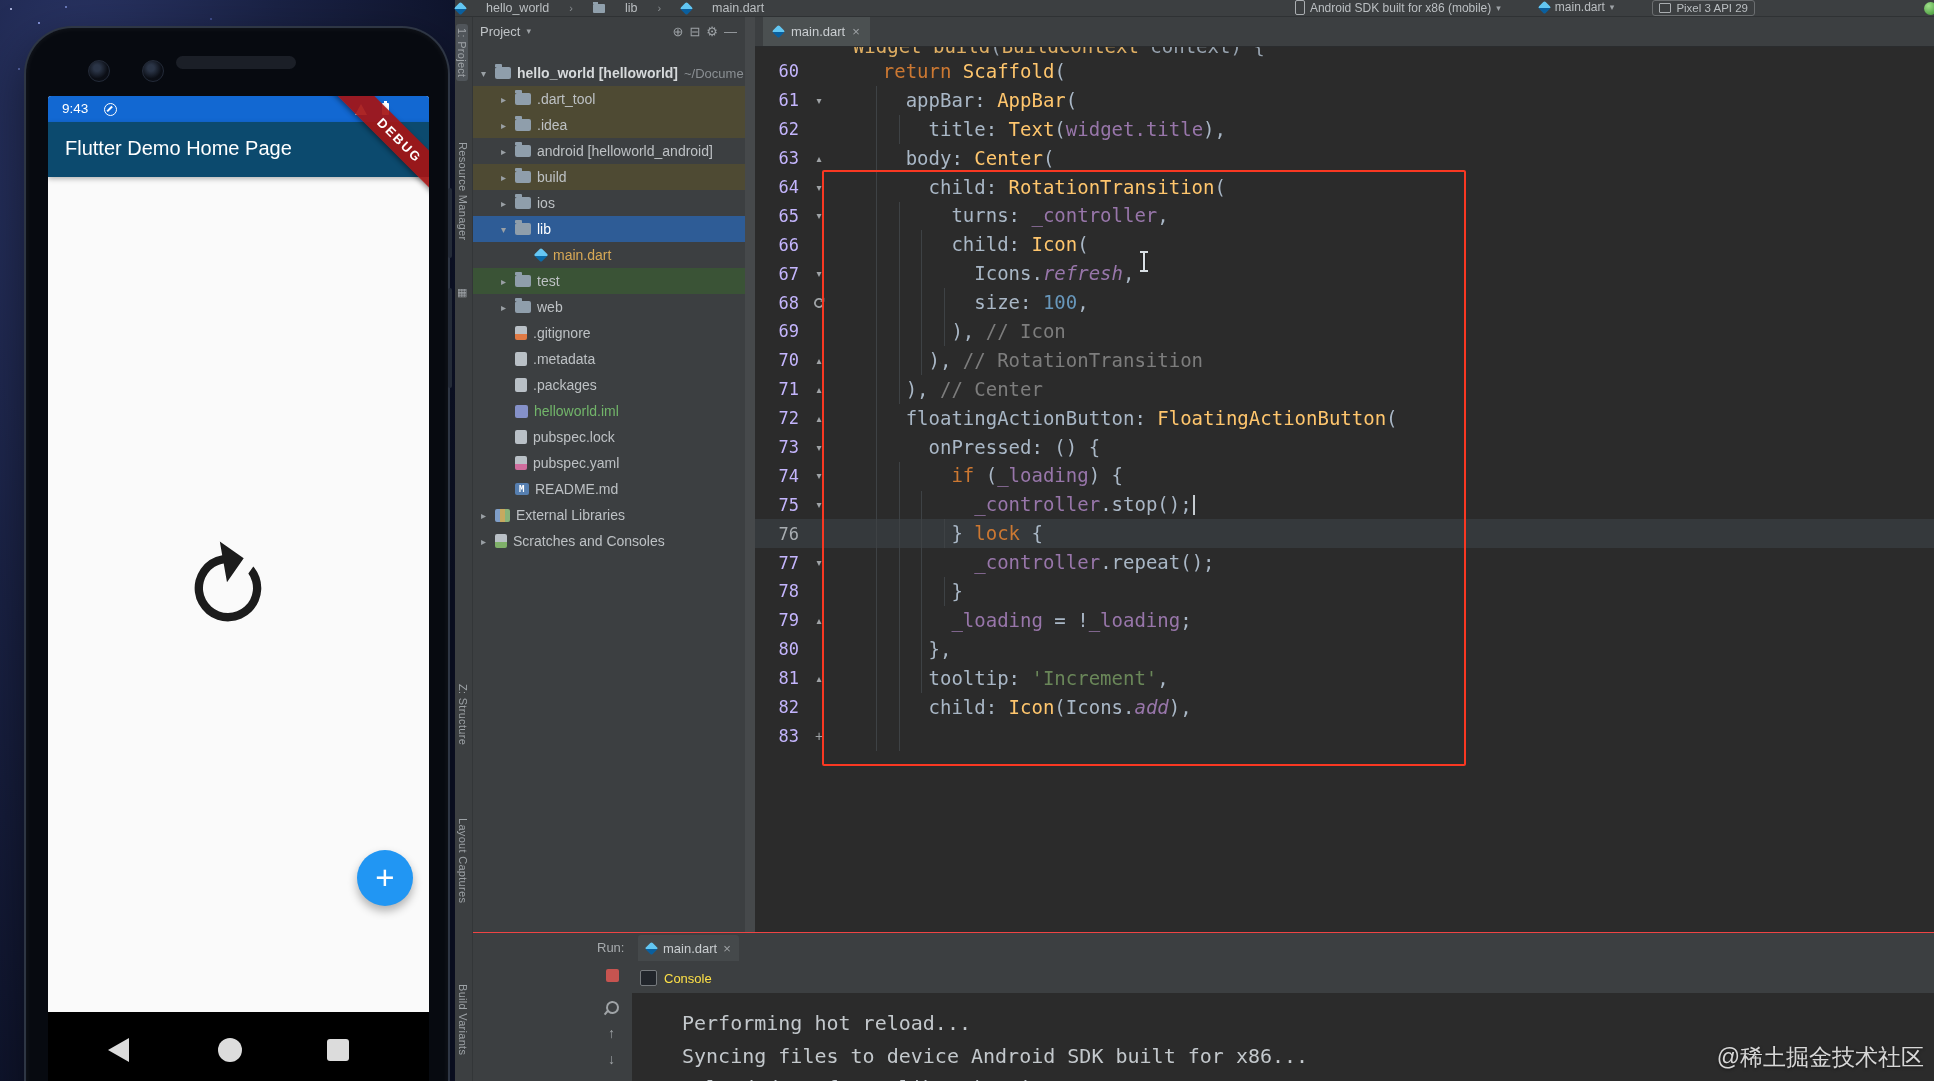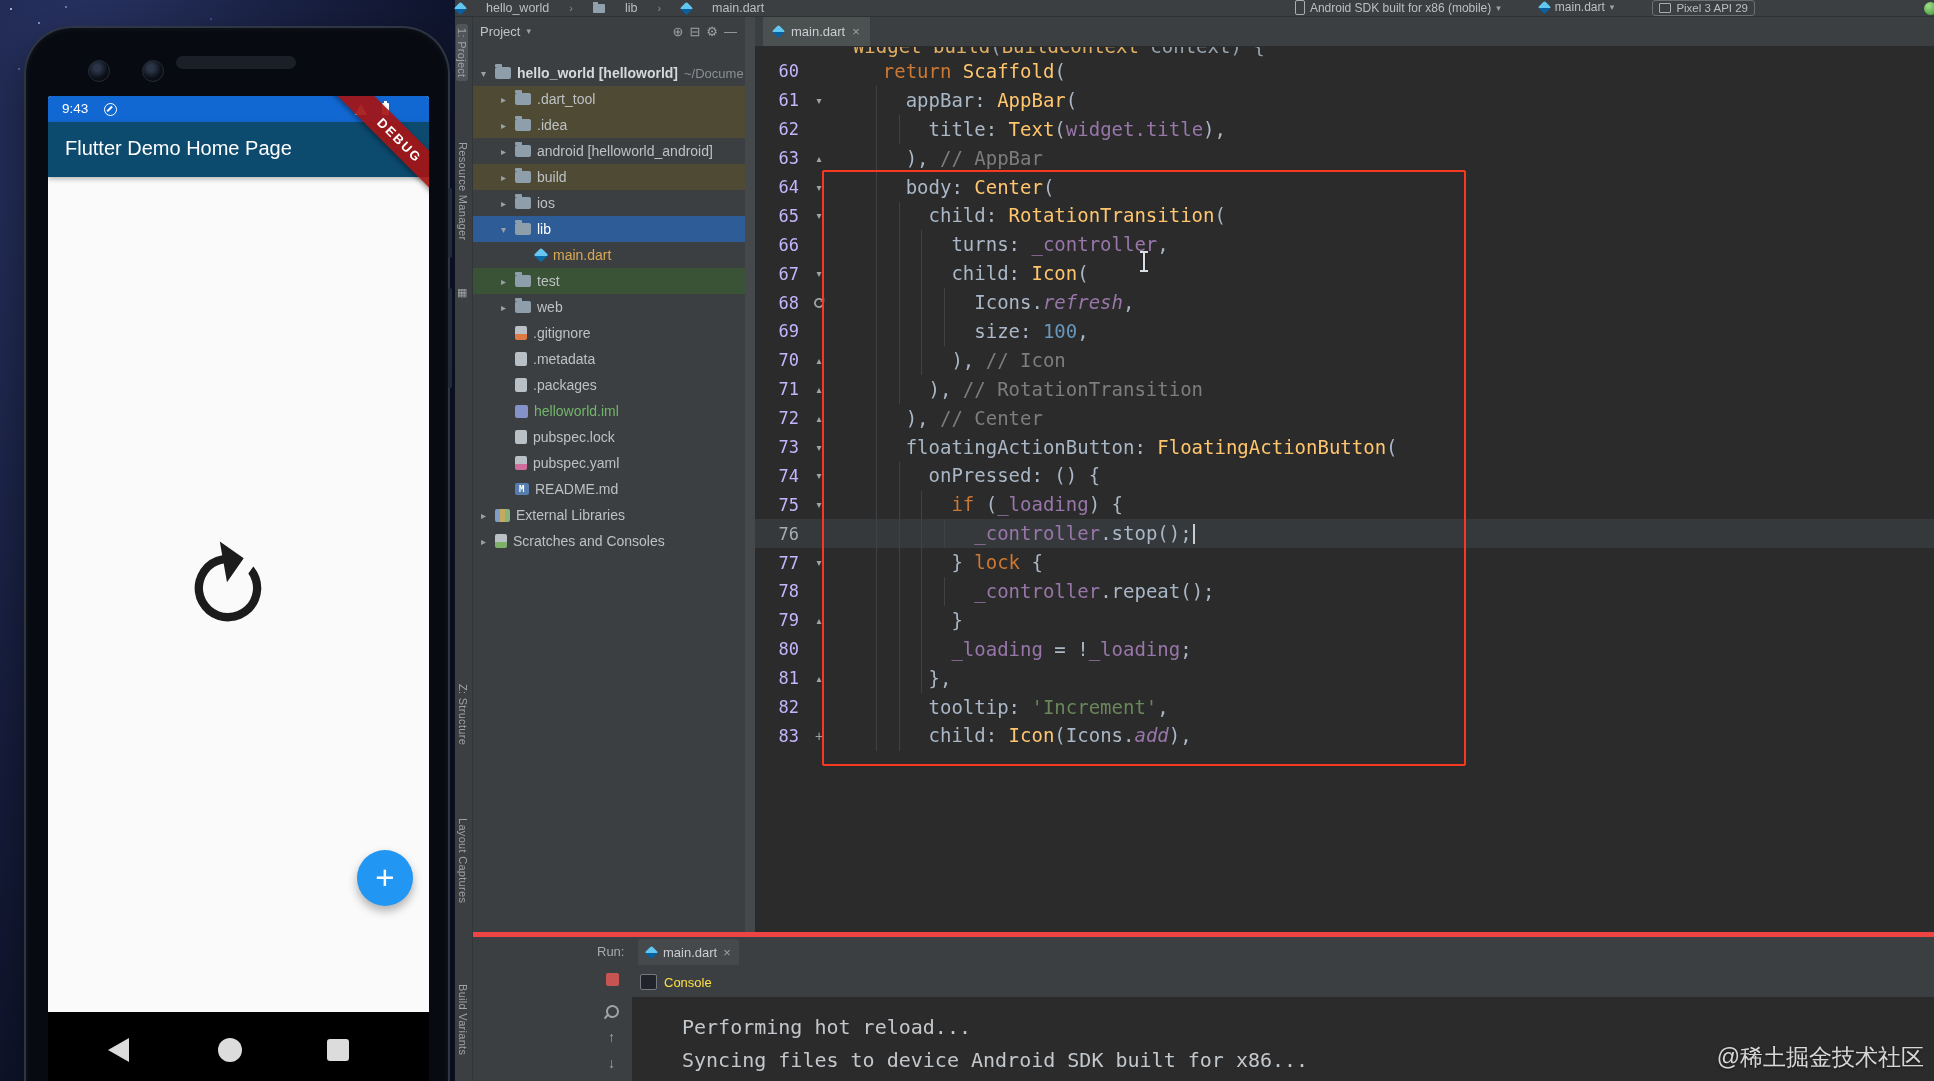--- a/index.html
+++ b/index.html
@@ -108,21 +108,21 @@
   .tk-f{color:#9876aa}.tk-i{color:#9876aa;font-style:italic}
   .tk-n{color:#6897bb}.tk-s{color:#6a8759}.tk-m{color:#7d7d7d}
   .indent-guide{position:absolute;width:1px;background:#3e4245;z-index:0}
   .caret{display:inline-block;width:2px;height:20px;background:#c6ccd0;vertical-align:-4px;margin-left:1px}
   .annotation-box{position:absolute;left:67px;top:124px;width:640px;height:592px;border:2px solid #f93822;z-index:6;border-radius:2px}
   .ibeam{position:absolute;left:388px;top:207px;width:2px;height:17px;background:#d9dfe4;z-index:7;box-shadow:0 0 2px rgba(0,0,0,.6)}
   .ibeam::before,.ibeam::after{content:"";position:absolute;left:-3px;width:8px;height:2px;background:#d9dfe4}
   .ibeam::before{top:-2px}.ibeam::after{bottom:-2px}
 
   
-  .run-panel{position:absolute;left:17px;right:0;top:932px;bottom:0;background:#3c3f41;border-top:5px solid #ef4444}
+  .run-panel{position:absolute;left:17px;right:0;top:932px;bottom:0;background:#3c3f41;border-top:1px solid #ef4444}
   .run-label{position:absolute;left:125px;top:7px;font-size:13px;color:#a7abae}
   .run-tab{position:absolute;left:166px;top:2px;height:26px;display:flex;align-items:center;gap:6px;padding:0 8px;background:#45494b;border-radius:3px 3px 0 0;font-size:13px;color:#c9cdd0}
   .console-dark{position:absolute;left:160px;right:0;top:60px;bottom:0;background:#2b2b2b}
   .console-tab{position:absolute;left:168px;top:32px;height:26px;display:flex;align-items:center;gap:7px;font-size:13px;color:#fde047;z-index:1}
   .console-icon{width:15px;height:14px;background:#21252b;border:1px solid #767a7e;border-radius:2px}
   .bolt{width:13px;height:18px;background:#e3b64c;clip-path:polygon(60% 0,18% 58%,45% 58%,38% 100%,84% 40%,52% 40%)}
   .bolt.teal{background:#4db6ac;width:12px;height:16px}
   .sphere{width:15px;height:15px;border-radius:50%;background:radial-gradient(circle at 35% 30%,#9bdcf9,#1e88e5 60%,#0d47a1)}
   .rp-bolt{position:absolute;left:275px;top:36px;z-index:1}
   .rp-teal{position:absolute;left:303px;top:38px;z-index:1}
@@ -443,21 +443,20 @@
           </div>
           <div class="gut-row">
             <span class="gut-num">83</span>
             <span class="gut-mark plus">+</span>
           </div>
         </div>
       <div id="code-lines">
           <div class="code-row"><span>    </span><span class="tk-k">return</span><span> </span><span class="tk-c">Scaffold</span><span>(</span></div>
           <div class="code-row"><span>      appBar: </span><span class="tk-c">AppBar</span><span>(</span></div>
           <div class="code-row"><span>        title: </span><span class="tk-c">Text</span><span>(</span><span class="tk-f">widget.title</span><span>),</span></div>
-          <div class="code-row"><span>      ), </span><span class="tk-m">// AppBar</span></div>
           <div class="code-row"><span>      body: </span><span class="tk-c">Center</span><span>(</span></div>
           <div class="code-row"><span>        child: </span><span class="tk-c">RotationTransition</span><span>(</span></div>
           <div class="code-row"><span>          turns: </span><span class="tk-f">_controller</span><span>,</span></div>
           <div class="code-row"><span>          child: </span><span class="tk-c">Icon</span><span>(</span></div>
           <div class="code-row"><span>            Icons.</span><span class="tk-i">refresh</span><span>,</span></div>
           <div class="code-row"><span>            size: </span><span class="tk-n">100</span><span>,</span></div>
           <div class="code-row"><span>          ), </span><span class="tk-m">// Icon</span></div>
           <div class="code-row"><span>        ), </span><span class="tk-m">// RotationTransition</span></div>
           <div class="code-row"><span>      ), </span><span class="tk-m">// Center</span></div>
           <div class="code-row"><span>      floatingActionButton: </span><span class="tk-c">FloatingActionButton</span><span>(</span></div>

